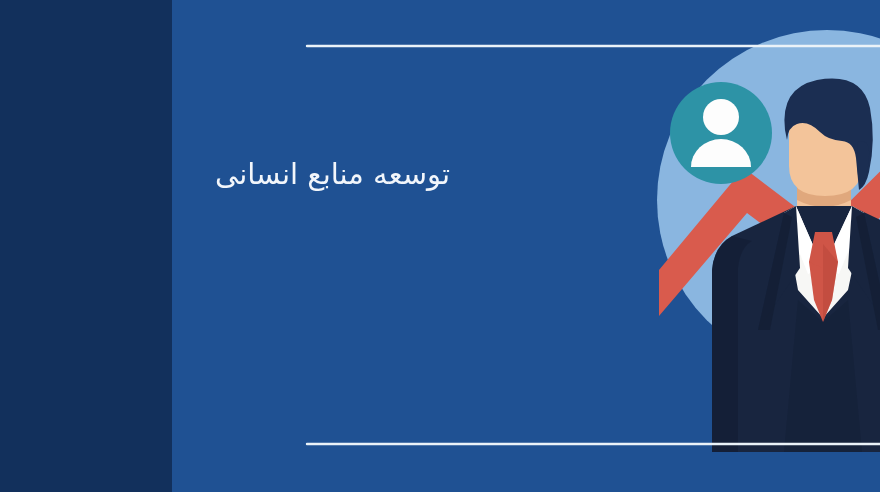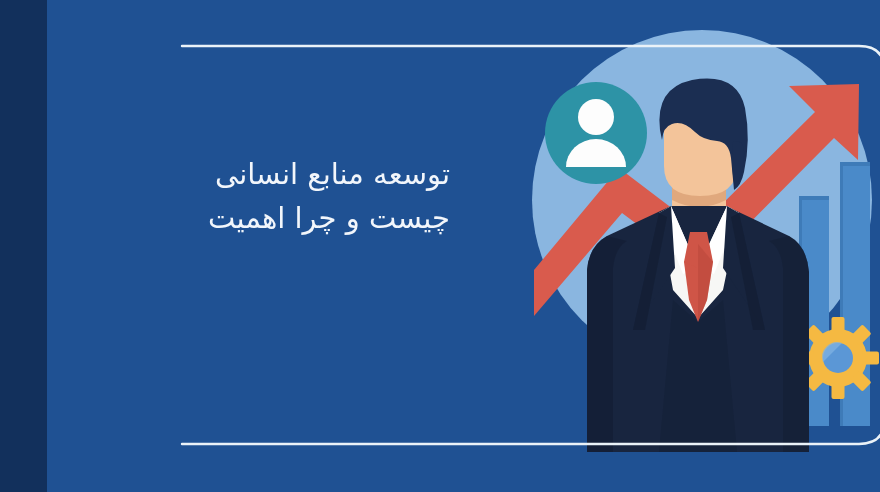--- a/index.html
+++ b/index.html
@@ -2,21 +2,21 @@
 <html lang="fa" dir="rtl"><head>
 <meta charset="utf-8">
 <style>
   html, body {
     margin: 0;
     padding: 0;
     background: #12305c;
   }
   #stage {
     position: relative;
-    width: 833px;
+    width: 708px;
     height: 492px;
     overflow: hidden;
     background: #1f5193;
     font-family: "DejaVu Sans", sans-serif;
   }
   #bg-fill {
     position: absolute;
     inset: 0;
     background: #1f5193;
   }
@@ -176,16 +176,15 @@
 
     </g>
   </svg>
 
   <svg id="frame" viewBox="0 0 880 492">
     <path d="M 135 46 L 812 46 Q 838 46 838 72 L 838 418 Q 838 444 812 444 L 135 444" fill="none" stroke="#eaf2f8" stroke-width="2.4" stroke-linecap="round"></path>
   </svg>
 
   <div id="headline">
     <span class="ln">توسعه منابع انسانی</span>
-    <span class="ln">چیست و چرا اهمیت</span>
   </div>
 
 </div>
 
 </body></html>

